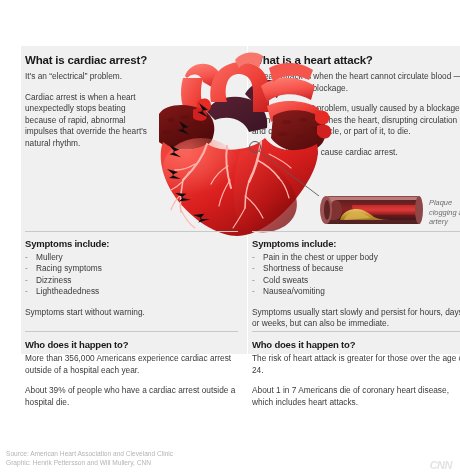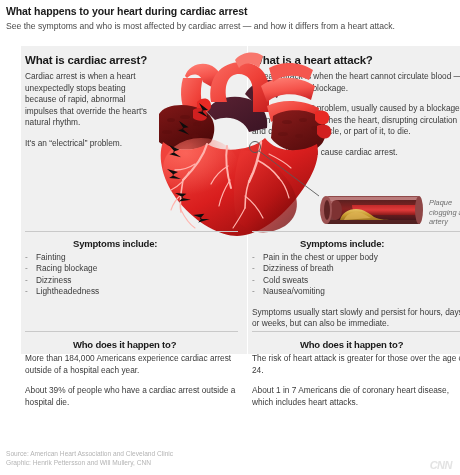--- a/index.html
+++ b/index.html
@@ -67,21 +67,20 @@
   .sec-title {
     font-size: 11.5px;
     font-weight: bold;
     color: #1a1a1a;
     margin: 0 0 5px 0;
     letter-spacing: -0.2px;
   }
   .sec-title.sm {
     font-size: 9.5px;
     margin-bottom: 3px;
-    margin-left: 48px;
   }
   .body-text {
     font-size: 8.3px;
     line-height: 11.6px;
     color: #3a3a3a;
     margin: 0 0 9px 0;
   }
   .body-text:last-child { margin-bottom: 0; }
 
   
@@ -201,33 +200,29 @@
     color: #e3e3e3;
     letter-spacing: -0.5px;
     font-style: italic;
   }
 </style>
 </head>
 <body>
 
 <div class="infographic">
 
-  <div class="header">
-    <div class="header-title">What happens to your heart during cardiac arrest</div>
-    <div class="header-sub">See the symptoms and who is most affected by cardiac arrest — and how it differs from a heart attack.</div>
-  </div>
 
   <div class="panel">
 
     <div class="col-divider"></div>
 
     <div class="intro-left">
       <div class="sec-title">What is cardiac arrest?</div>
+      <p class="body-text">It's an “electrical” problem.</p>
       <p class="body-text">Cardiac arrest is when a heart unexpectedly stops beating because of rapid, abnormal impulses that override the heart's natural rhythm.</p>
-      <p class="body-text">It's an “electrical” problem.</p>
     </div>
 
     <div class="intro-right">
       <div class="sec-title">What is a heart attack?</div>
       <p class="body-text">A heart attack is when the heart cannot circulate blood — usually due to a blockage.</p>
       <p class="body-text">It's a “circulation” problem, usually caused by a blockage to an artery that reaches the heart, disrupting circulation and causing the muscle, or part of it, to die.</p>
       <p class="body-text">A heart attack can cause cardiac arrest.</p>
     </div>
 
     <div class="heart-wrap">
@@ -424,41 +419,42 @@
     <div class="artery-caption">Plaque clogging an artery</div>
 
     <div class="hr hr-l1"></div>
     <div class="hr hr-r1"></div>
     <div class="hr hr-l2"></div>
     <div class="hr hr-r2"></div>
 
     <div class="block-sym-l">
       <div class="sec-title sm">Symptoms include:</div>
       <ul class="sym-list">
-        <li><span class="dash">-</span><span>Fainting</span></li>
-        <li><span class="dash">-</span><span>Racing blockage</span></li>
+        <li><span class="dash">-</span><span>Mullery</span></li>
+        <li><span class="dash">-</span><span>Racing symptoms</span></li>
         <li><span class="dash">-</span><span>Dizziness</span></li>
         <li><span class="dash">-</span><span>Lightheadedness</span></li>
       </ul>
+      <p class="body-text">Symptoms start without warning.</p>
     </div>
 
     <div class="block-sym-r">
       <div class="sec-title sm">Symptoms include:</div>
       <ul class="sym-list">
         <li><span class="dash">-</span><span>Pain in the chest or upper body</span></li>
-        <li><span class="dash">-</span><span>Dizziness of breath</span></li>
+        <li><span class="dash">-</span><span>Shortness of because</span></li>
         <li><span class="dash">-</span><span>Cold sweats</span></li>
         <li><span class="dash">-</span><span>Nausea/vomiting</span></li>
       </ul>
       <p class="body-text">Symptoms usually start slowly and persist for hours, days or weeks, but can also be immediate.</p>
     </div>
 
     <div class="block-who-l">
       <div class="sec-title sm">Who does it happen to?</div>
-      <p class="body-text">More than 184,000 Americans experience cardiac arrest outside of a hospital each year.</p>
+      <p class="body-text">More than 356,000 Americans experience cardiac arrest outside of a hospital each year.</p>
       <p class="body-text">About 39% of people who have a cardiac arrest outside a hospital die.</p>
     </div>
 
     <div class="block-who-r">
       <div class="sec-title sm">Who does it happen to?</div>
       <p class="body-text">The risk of heart attack is greater for those over the age of 24.</p>
       <p class="body-text">About 1 in 7 Americans die of coronary heart disease, which includes heart attacks.</p>
     </div>
 
   </div>

